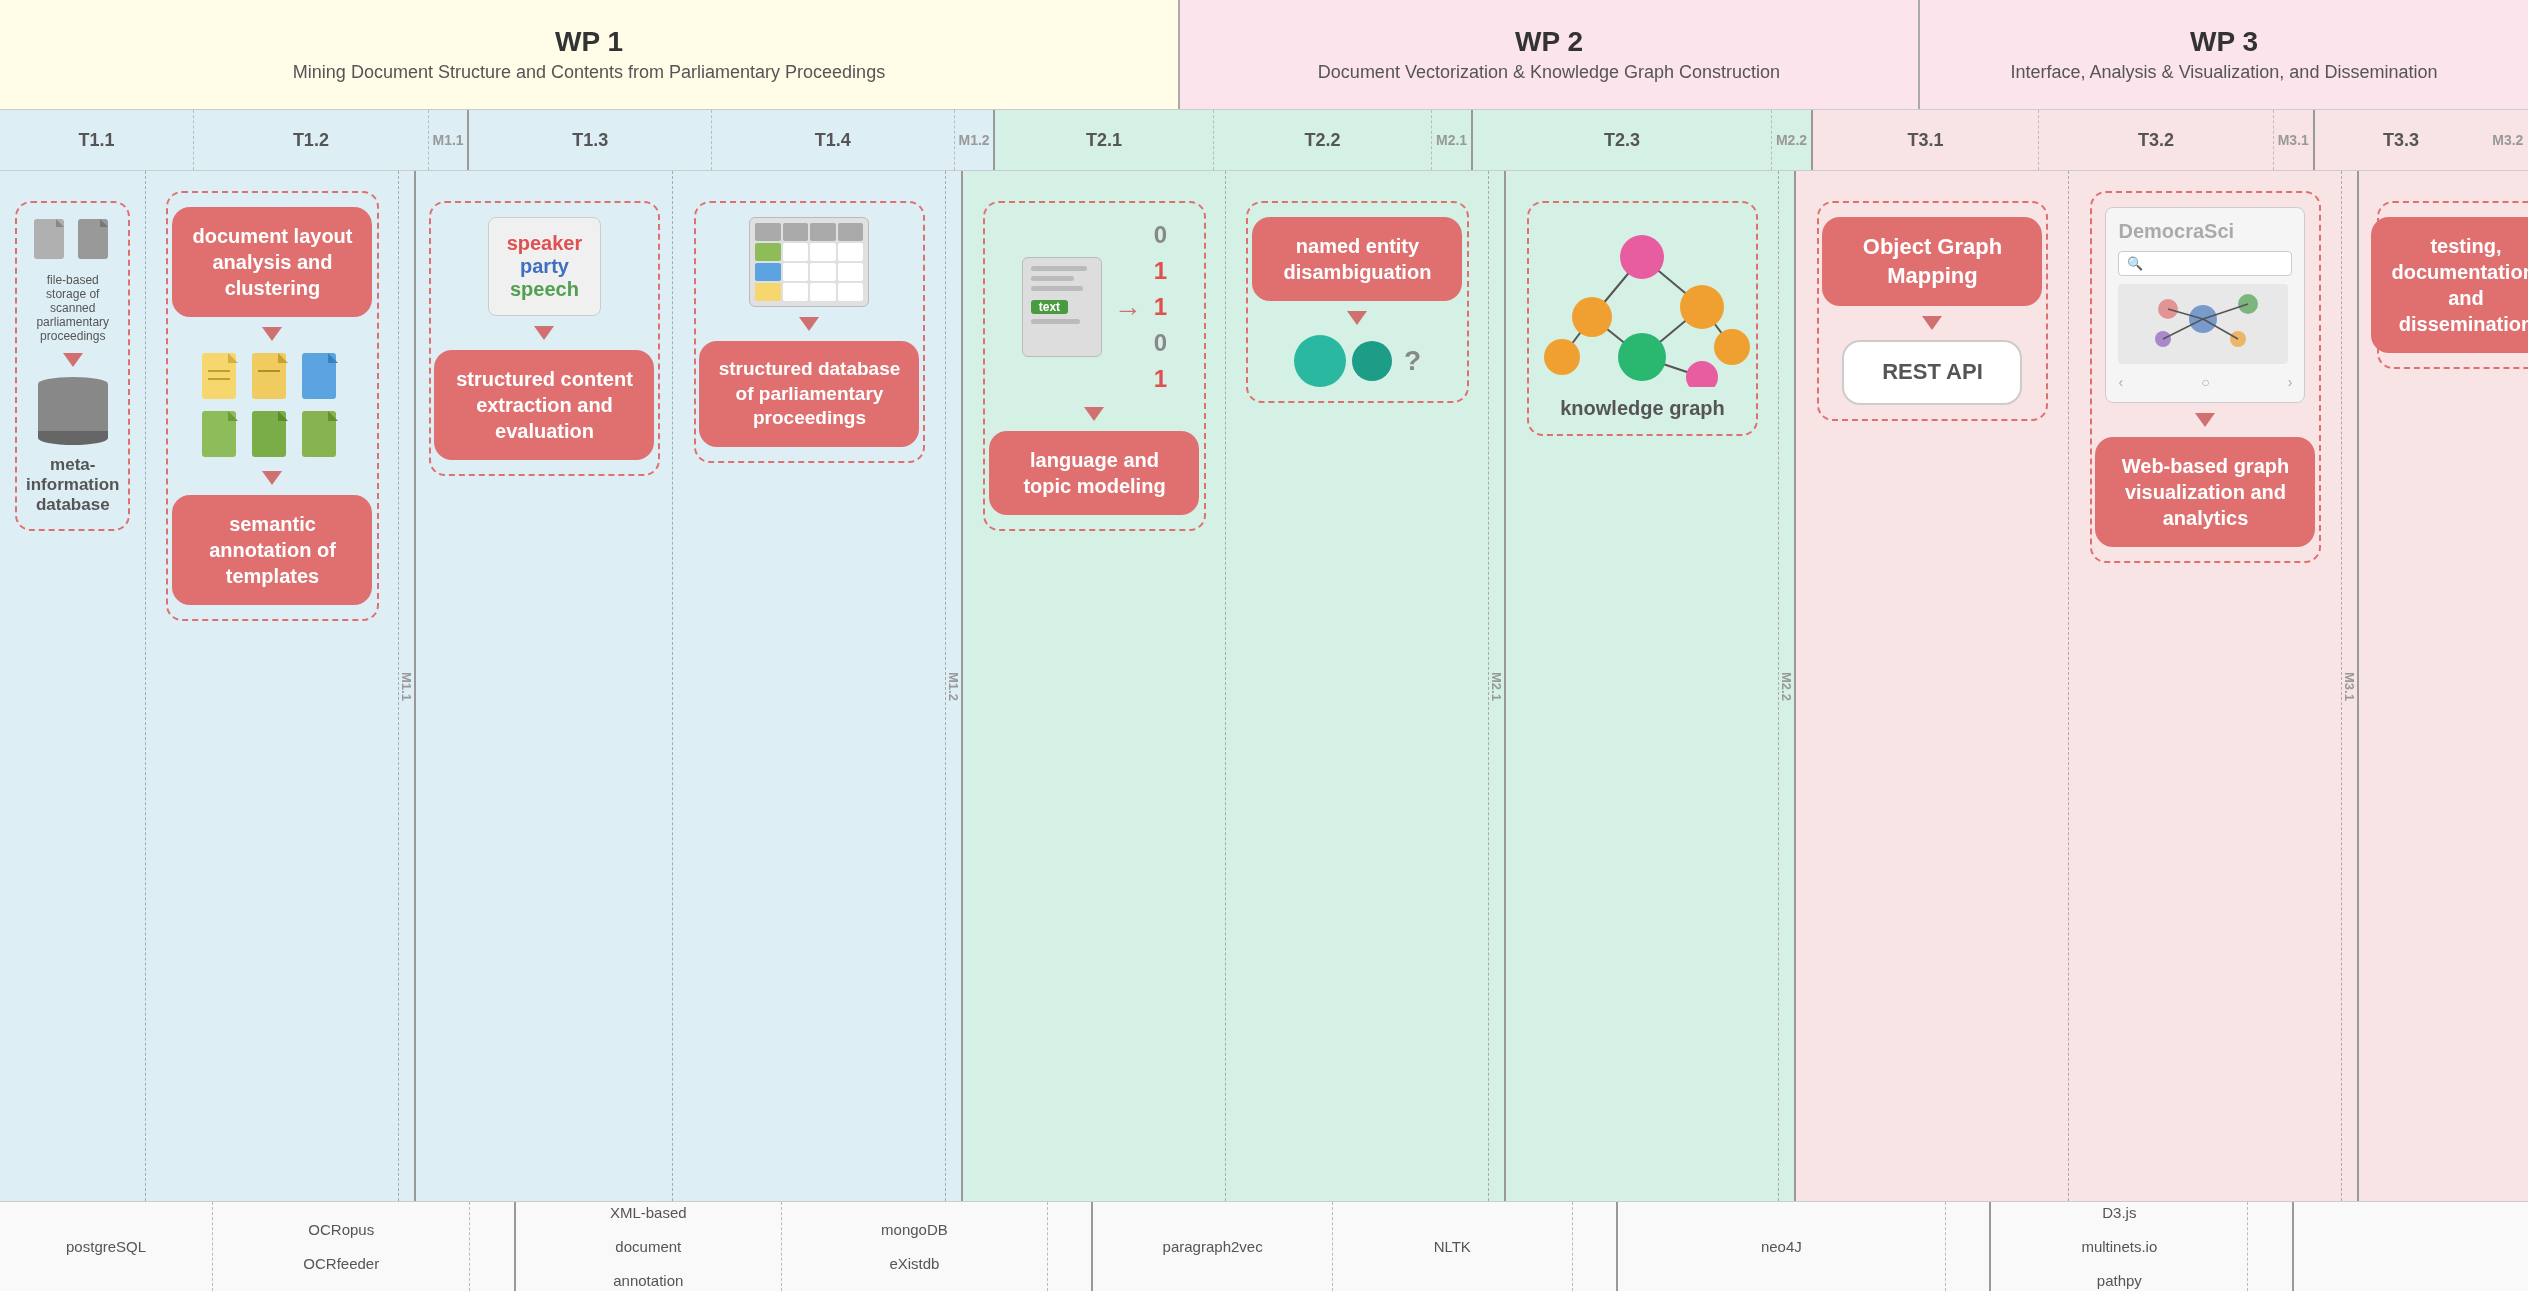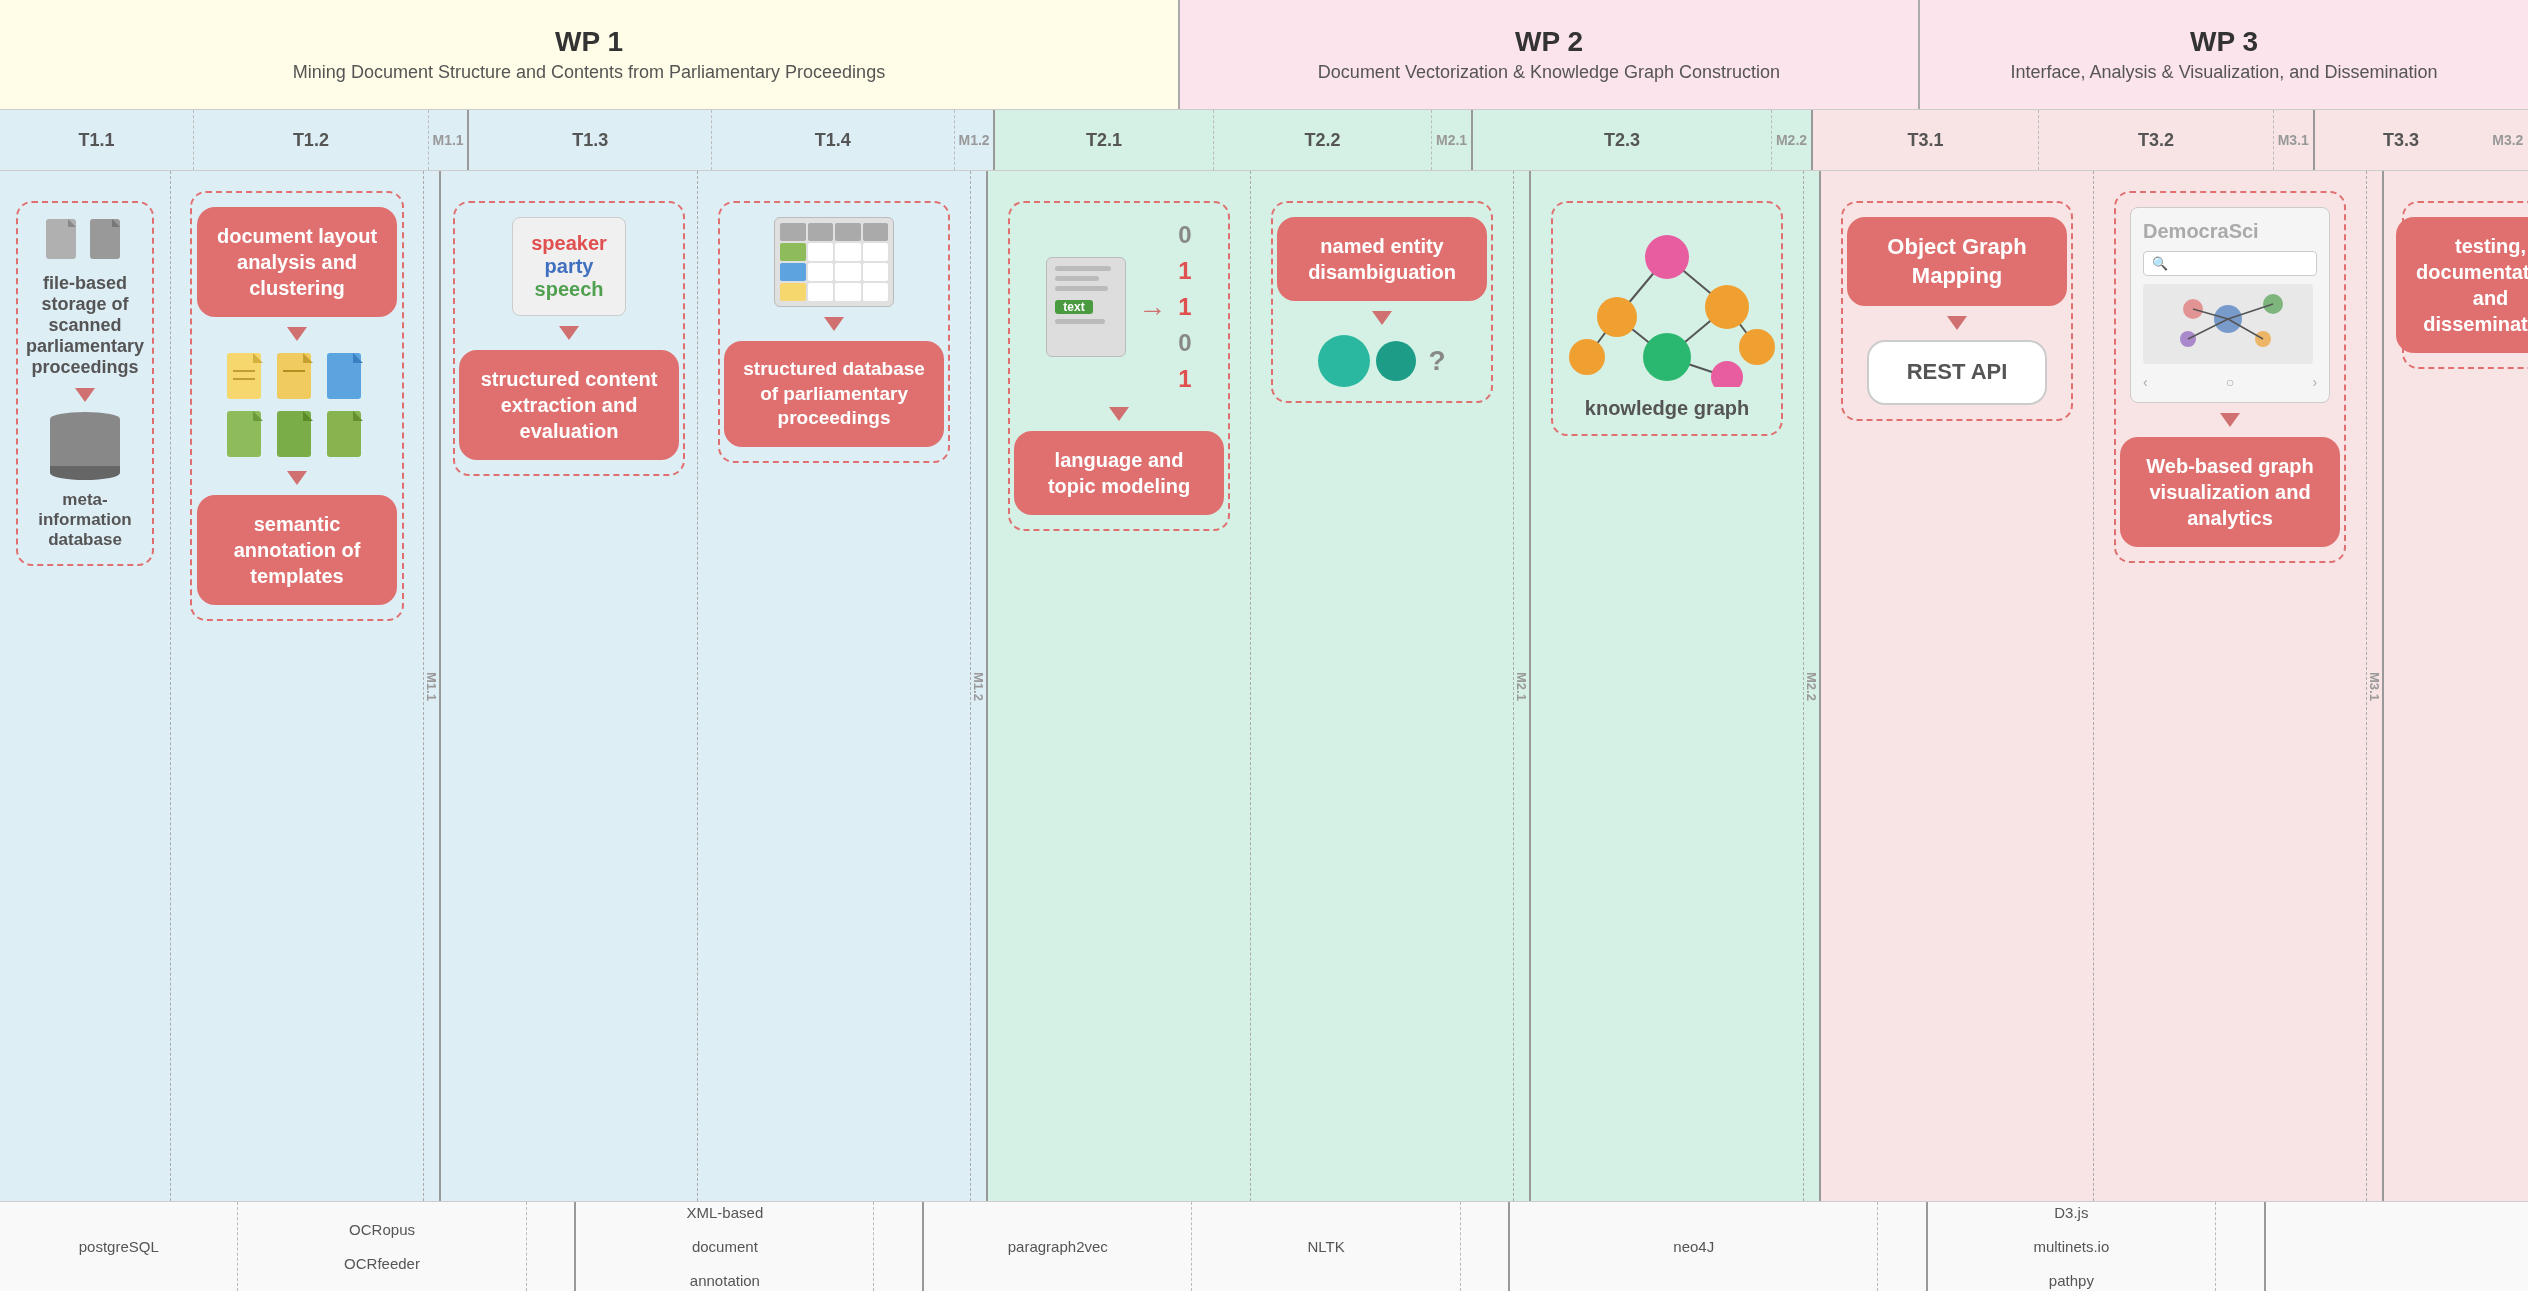--- a/index.html
+++ b/index.html
@@ -231,21 +231,21 @@
         <div style="display:flex;gap:6px;justify-content:center;">
           <svg width="38" height="46">
               <rect x="2" y="2" width="30" height="40" rx="3" fill="#b0b0b0"></rect>
               <polygon points="24,2 32,10 24,10" fill="#888"></polygon>
             </svg>
           <svg width="38" height="46">
               <rect x="2" y="2" width="30" height="40" rx="3" fill="#999"></rect>
               <polygon points="24,2 32,10 24,10" fill="#777"></polygon>
             </svg>
         </div>
-        <div style="font-size:18px;font-weight:bold;color:#555;text-align:center;">file-based storage of scanned parliamentary proceedings</div>
+        <div style="font-size:12px;font-weight:normal;color:#555;text-align:center;">file-based storage of scanned parliamentary proceedings</div>
 
         <div style="width:0;height:0;border-left:10px solid transparent;border-right:10px solid transparent;border-top:14px solid #d07070;"></div>
 
         <div style="display:flex;flex-direction:column;align-items:center;">
           <div style="width:70px;height:14px;background:#888;border-radius:50% 50% 0 0;"></div>
           <div style="width:70px;height:40px;background:#888;"></div>
           <div style="width:70px;height:14px;background:#666;border-radius:0 0 50% 50%;"></div>
         </div>
         <div style="font-size:17px;font-weight:bold;color:#555;text-align:center;">meta-information database</div>
       </div>
@@ -493,20 +493,25 @@
       <span>OCRfeeder</span>
     </div>
     <div class="tech-cell" style="width:50px;border-right:2px solid #999;"></div>
     <div class="tech-cell" style="width:300px;">
       <span>XML-based</span>
         <br>
       <span>document</span>
         <br>
       <span>annotation</span>
     </div>
+    <div class="tech-cell" style="width:300px;">
+      <span>mongoDB</span>
+        <br>
+      <span>eXistdb</span>
+    </div>
     <div class="tech-cell" style="width:50px;border-right:2px solid #999;"></div>
     <div class="tech-cell" style="width:270px;">
       <span>paragraph2vec</span>
     </div>
     <div class="tech-cell" style="width:270px;">
       <span>NLTK</span>
     </div>
     <div class="tech-cell" style="width:50px;border-right:2px solid #999;"></div>
     <div class="tech-cell" style="width:370px;">
       <span>neo4J</span>

